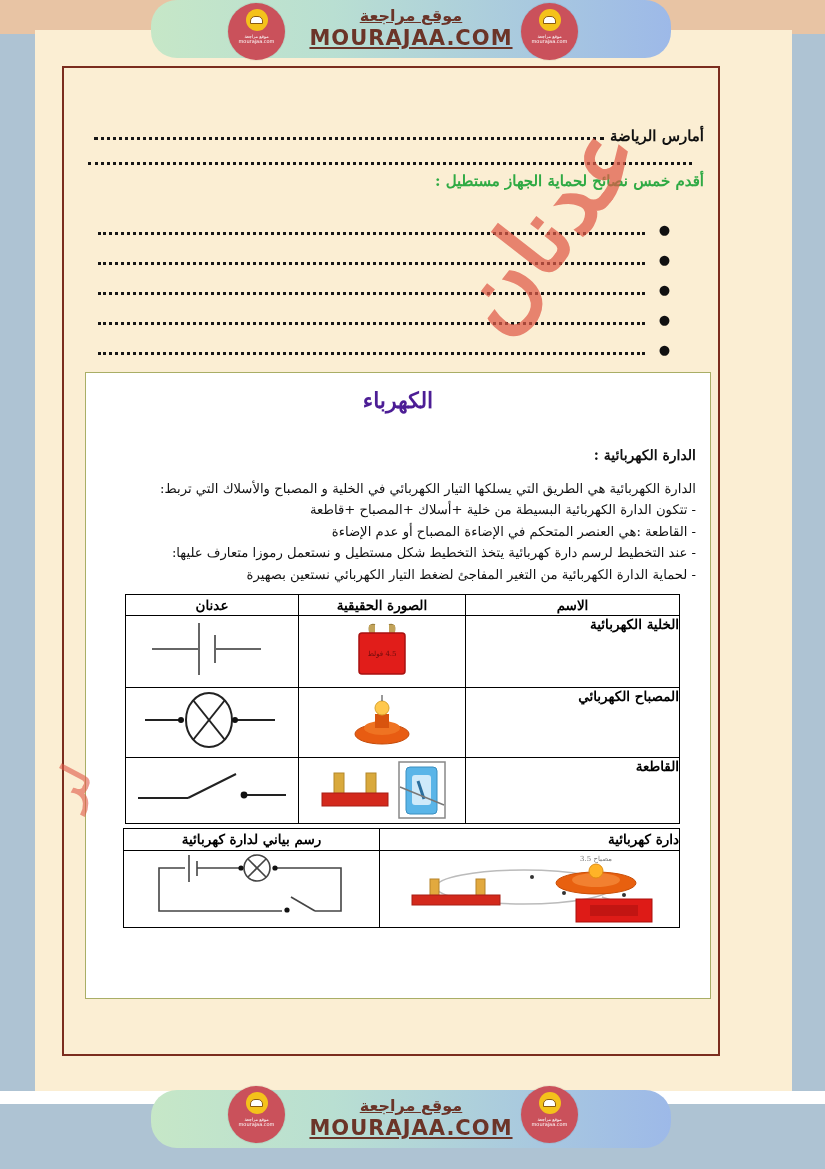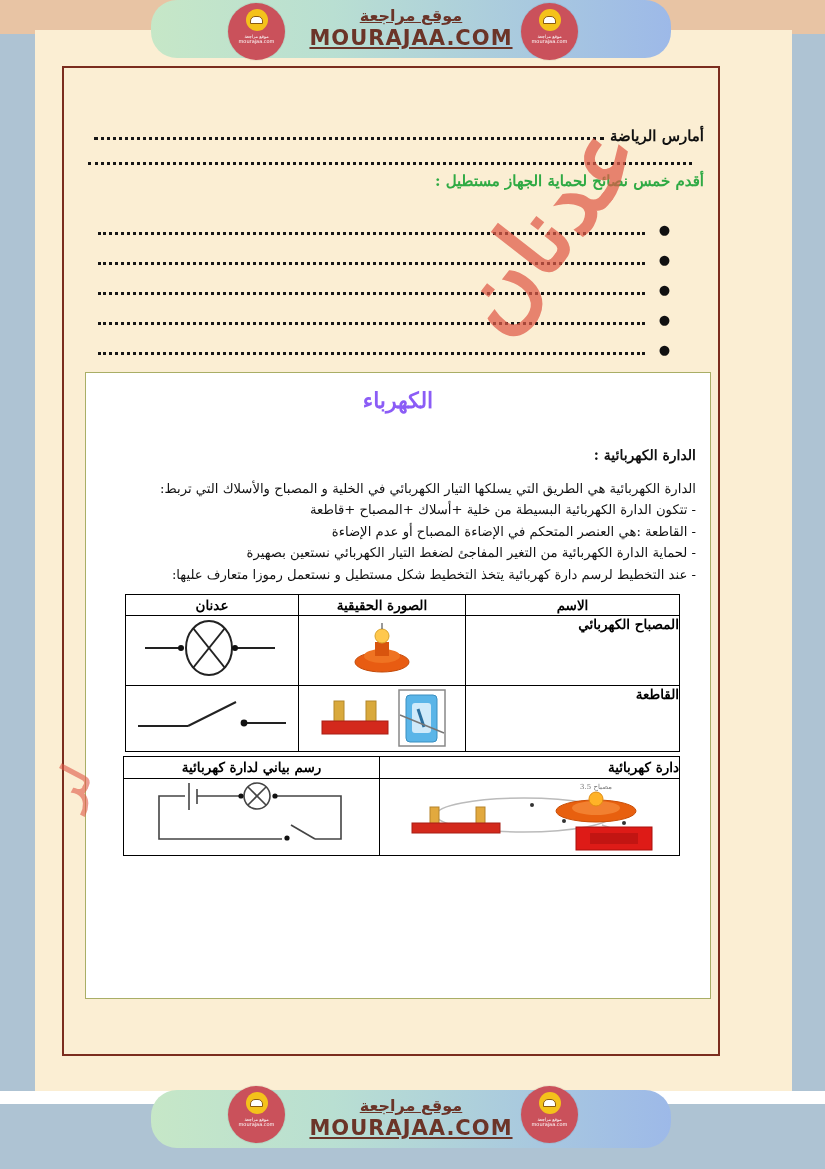--- a/index.html
+++ b/index.html
@@ -44,21 +44,21 @@
   .advice-heading{position:absolute;right:14px;top:104px;direction:rtl;font-size:15px;font-weight:bold;color:#2faa44;font-family:"DejaVu Serif","Liberation Serif",serif;}
   .bullets{position:absolute;right:48px;left:28px;top:142px;margin:0;padding:0;list-style:none;}
   .bullets li{display:flex;direction:rtl;align-items:flex-end;height:30px;}
   .bullet-dot{font-size:13px;color:#111;margin-left:8px;line-height:1;padding-bottom:4px;}
   
   .white-box{
     position:absolute;left:21px;top:304px;width:626px;height:627px;
     background:#ffffff;border:1.5px solid #a9ae66;box-sizing:border-box;
     padding:4px 14px;font-family:"DejaVu Serif","Liberation Serif",serif;
   }
-  .elec-title{text-align:center;font-size:22px;font-weight:bold;color:#8b5cf6;margin:10px 0 16px 0;}
+  .elec-title{text-align:center;font-size:22px;font-weight:bold;color:#4c1d95;margin:10px 0 16px 0;}
   .elec-sub{direction:rtl;text-align:right;font-size:14px;font-weight:bold;color:#111;margin-bottom:4px;margin-top:34px;}
   .elec-par{direction:rtl;text-align:right;font-size:13.2px;color:#111;line-height:1.62;margin-top:15px;}
   
   table{border-collapse:collapse;direction:rtl;}
   .sym-table{margin:9px 16px 0 auto;}
   .sym-table td,.sym-table th,.circ-table td,.circ-table th{border:1.6px solid #000;padding:0;}
   .sym-table th{height:20px;font-size:13.5px;font-weight:bold;text-align:center;}
   .col-name{width:213px;}
   .col-img{width:166px;}
   .col-sym{width:172px;}
@@ -136,30 +136,53 @@
       </li>
   </ul>
 
   <div class="white-box">
     <div class="elec-title">الكهرباء</div>
     <div class="elec-sub">الدارة الكهربائية :</div>
     <div class="elec-par">
       <div>الدارة الكهربائية هي الطريق التي يسلكها التيار الكهربائي في الخلية و المصباح والأسلاك التي تربط:</div>
       <div>- تتكون الدارة الكهربائية البسيطة من خلية +أسلاك +المصباح +قاطعة</div>
       <div>- القاطعة :هي العنصر المتحكم في الإضاءة المصباح أو عدم الإضاءة</div>
+      <div>- عند التخطيط لرسم دارة كهربائية يتخذ التخطيط شكل مستطيل و نستعمل رموزا متعارف عليها:</div>
       <div>- لحماية الدارة الكهربائية من التغير المفاجئ لضغط التيار الكهربائي نستعين بصهيرة</div>
-      <div>- عند التخطيط لرسم دارة كهربائية يتخذ التخطيط شكل مستطيل و نستعمل رموزا متعارف عليها:</div>
     </div>
 
     <table class="sym-table">
       <tbody>
           <tr>
         <th class="col-name">الاسم</th>
         <th class="col-img">الصورة الحقيقية</th>
         <th class="col-sym">عدنان</th>
+      </tr>
+      <tr style="height:72px;">
+        <td class="name-cell">الخلية الكهربائية</td>
+        <td class="img-cell">
+          <svg width="64" height="58" viewBox="0 0 64 58">
+            <path d="M20 12 Q18 3 25 5" fill="none" stroke="#9a8040" stroke-width="2"></path>
+            <path d="M44 12 Q46 3 39 5" fill="none" stroke="#9a8040" stroke-width="2"></path>
+            <rect x="19" y="5" width="6" height="10" fill="#c2a35a"></rect>
+            <rect x="39" y="5" width="6" height="10" fill="#c2a35a"></rect>
+            <rect x="9" y="13" width="46" height="41" rx="3" fill="#e11d1a" stroke="#a81110" stroke-width="1.5"></rect>
+            <text x="32" y="36" font-size="7" text-anchor="middle" fill="#6d0d0c">4.5 فولط</text>
+          </svg>
+        </td>
+        <td class="sym-cell">
+          <svg width="150" height="60" viewBox="0 0 150 60">
+            <g stroke="#666" stroke-width="2" fill="none">
+              <line x1="15" y1="30" x2="62" y2="30"></line>
+              <line x1="62" y1="4" x2="62" y2="56"></line>
+              <line x1="78" y1="16" x2="78" y2="44"></line>
+              <line x1="78" y1="30" x2="124" y2="30"></line>
+            </g>
+          </svg>
+        </td>
       </tr>
       <tr style="height:70px;">
         <td class="name-cell">المصباح الكهربائي</td>
         <td class="img-cell">
           <svg width="70" height="54" viewBox="0 0 70 54">
             <ellipse cx="35" cy="41" rx="27" ry="10" fill="#e85c12" stroke="#c44a08"></ellipse>
             <ellipse cx="35" cy="35" rx="18" ry="7" fill="#ef7322"></ellipse>
             <rect x="28" y="21" width="14" height="14" fill="#d8540e"></rect>
             <circle cx="35" cy="15" r="7" fill="#ffc84d" stroke="#d9a32b"></circle>
             <line x1="35" y1="8" x2="35" y2="2" stroke="#555" stroke-width="1.2"></line>

